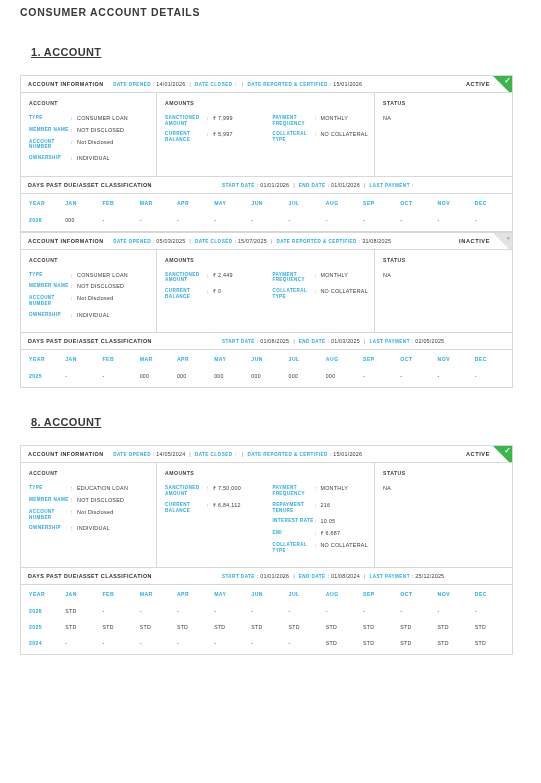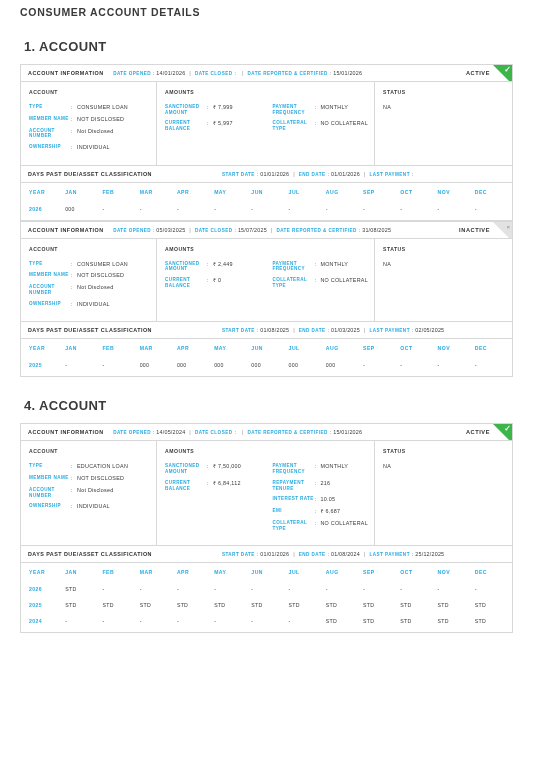--- a/index.html
+++ b/index.html
@@ -15,27 +15,28 @@
   .page-title {
     font-size: 10.5px;
     font-weight: bold;
     letter-spacing: 0.7px;
     color: #3a3a3a;
     margin: 0;
     padding-top: 6px;
   }
 
   .acct-heading {
-    font-size: 13px;
+    font-size: 11px;
     font-weight: bold;
     letter-spacing: 0.35px;
     color: #3a3a3a;
-    margin: 4px;
+    margin: 11px;
     padding-top: 17px;
     padding-bottom: 6px;
+    text-decoration: underline;
   }
 
   
   .card {
     position: relative;
     border: 1px solid #d8d8d8;
     background: #fff;
     width: 493px;
   }
 
@@ -526,21 +527,21 @@
                 <td class="dash">-</td>
                 <td class="dash">-</td>
                 <td class="dash">-</td>
               </tr>
             </tbody>
       </table>
     </div>
 
   </div>
 
-  <h2 class="acct-heading">4. ACCOUNT</h2>
+  <h2 class="acct-heading">8. ACCOUNT</h2>
 
   <div class="card">
 
     <div class="card-header">
       <span class="hdr-title">ACCOUNT INFORMATION</span>
 
       <span class="hdr-sep" style="visibility:hidden;">|</span>
 
       <span class="hdr-field">
         <span class="hdr-lbl">DATE OPENED</span>

